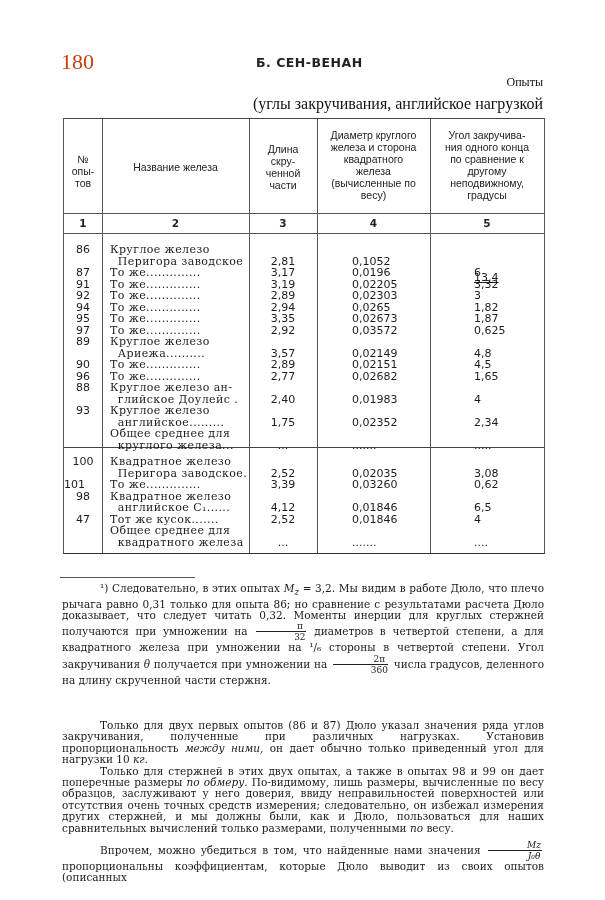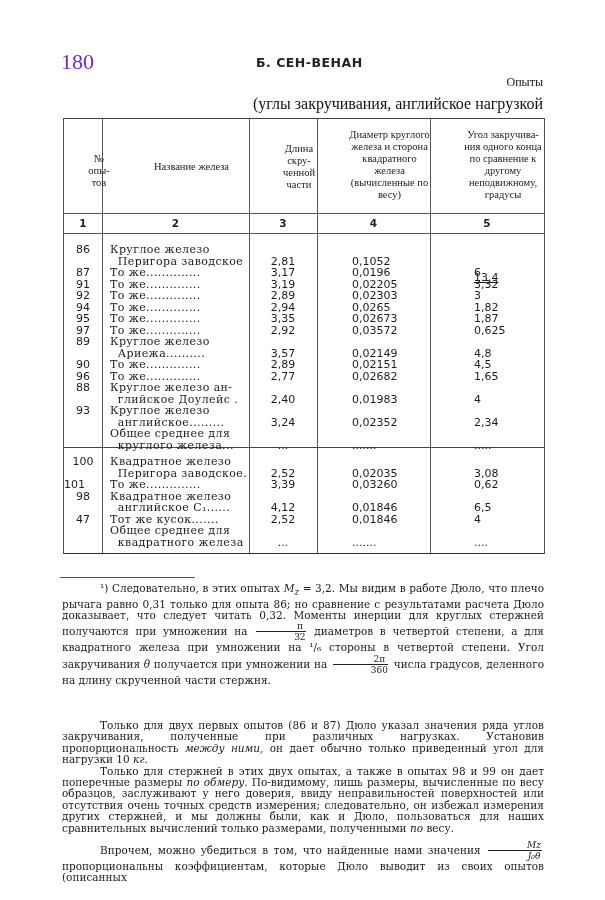--- a/index.html
+++ b/index.html
@@ -2,21 +2,21 @@
 <html><head>
 <meta charset="utf-8">
 <style>
   html, body { margin: 0; padding: 0; background: #ffffff; }
   body {
     width: 605px; height: 900px; position: relative; overflow: hidden;
     font-family: "DejaVu Serif", "Liberation Serif", serif; color: #1a1a1a;
   }
   .page-number {
     position: absolute; left: 61px; top: 49px;
-    font-family: "Liberation Serif", serif; font-size: 22px; color: #6d28d9;
+    font-family: "Liberation Serif", serif; font-size: 22px; color: #c2410c;
   }
   .running-head {
     position: absolute; left: 256px; top: 55px;
     font-family: "DejaVu Sans", sans-serif; font-size: 12.5px; font-weight: bold;
     letter-spacing: 0.5px; color: #222;
   }
   .table-caption-1 {
     position: absolute; right: 62px; top: 75px;
     font-family: "Liberation Serif", serif; font-size: 12px; color: #111;
   }
@@ -26,22 +26,22 @@
   }
   
   .tbl {
     position: absolute; left: 63px; top: 118px; width: 480px; height: 434px;
     border-top: 1px solid #444; border-bottom: 1.5px solid #333;
     border-left: 1px solid #555; border-right: 1px solid #555;
   }
   .vline { position: absolute; top: 0; bottom: 0; width: 0; border-left: 1px solid #555; }
   .hline { position: absolute; left: 0; right: 0; height: 0; border-top: 1px solid #555; }
   .hdr {
-    position: absolute; font-family: Liberation Serif, serif;
-    font-size: 10.5px; line-height: 12px; text-align: center; color: #222; padding-left: 16px;
+    position: absolute; font-family: Liberation Sans, sans-serif;
+    font-size: 10.5px; line-height: 12px; text-align: center; color: #222;
   }
   .colnum {
     position: absolute; top: 98px; font-family: "DejaVu Sans", sans-serif;
     font-size: 10.5px; font-weight: bold; text-align: center; color: #222;
   }
   .cell {
     position: absolute; font-family: "DejaVu Sans Mono", "Liberation Mono", monospace;
     font-size: 11.2px; line-height: 11.5px; color: #1c1c1c; white-space: pre;
   }
   .num { font-family: "DejaVu Sans", sans-serif; font-size: 11px; }
@@ -165,21 +165,21 @@
       <div class="cell num" style="left: 410px; top: 251.5px;">1,65</div>
       <div class="cell num" style="left: 0px; top: 263px; width: 38px; text-align: center;">88</div>
       <div class="cell name" style="left: 46px; top: 263px;">Круглое железо ан-
   глийское Доулейс .</div>
       <div class="cell num" style="left: 185px; top: 274.5px; width: 68px; text-align: center;">2,40</div>
       <div class="cell num" style="left: 288px; top: 274.5px;">0,01983</div>
       <div class="cell num" style="left: 410px; top: 274.5px;">4</div>
       <div class="cell num" style="left: 0px; top: 286px; width: 38px; text-align: center;">93</div>
       <div class="cell name" style="left: 46px; top: 286px;">Круглое железо
   английское.........</div>
-      <div class="cell num" style="left: 185px; top: 297.5px; width: 68px; text-align: center;">3,24</div>
+      <div class="cell num" style="left: 185px; top: 297.5px; width: 68px; text-align: center;">1,75</div>
       <div class="cell num" style="left: 288px; top: 297.5px;">0,02352</div>
       <div class="cell num" style="left: 410px; top: 297.5px;">2,34</div>
       <div class="cell name" style="left: 46px; top: 309px;">Общее среднее для
   круглого железа...</div>
       <div class="cell num" style="left: 185px; top: 320.5px; width: 68px; text-align: center;">...</div>
       <div class="cell num" style="left: 288px; top: 320.5px;">.......</div>
       <div class="cell num" style="left: 410px; top: 320.5px;">.....</div>
       <div class="cell num" style="left: 0px; top: 337px; width: 38px; text-align: center;">100</div>
       <div class="cell name" style="left: 46px; top: 337px;">Квадратное железо
   Перигора заводское.</div>

